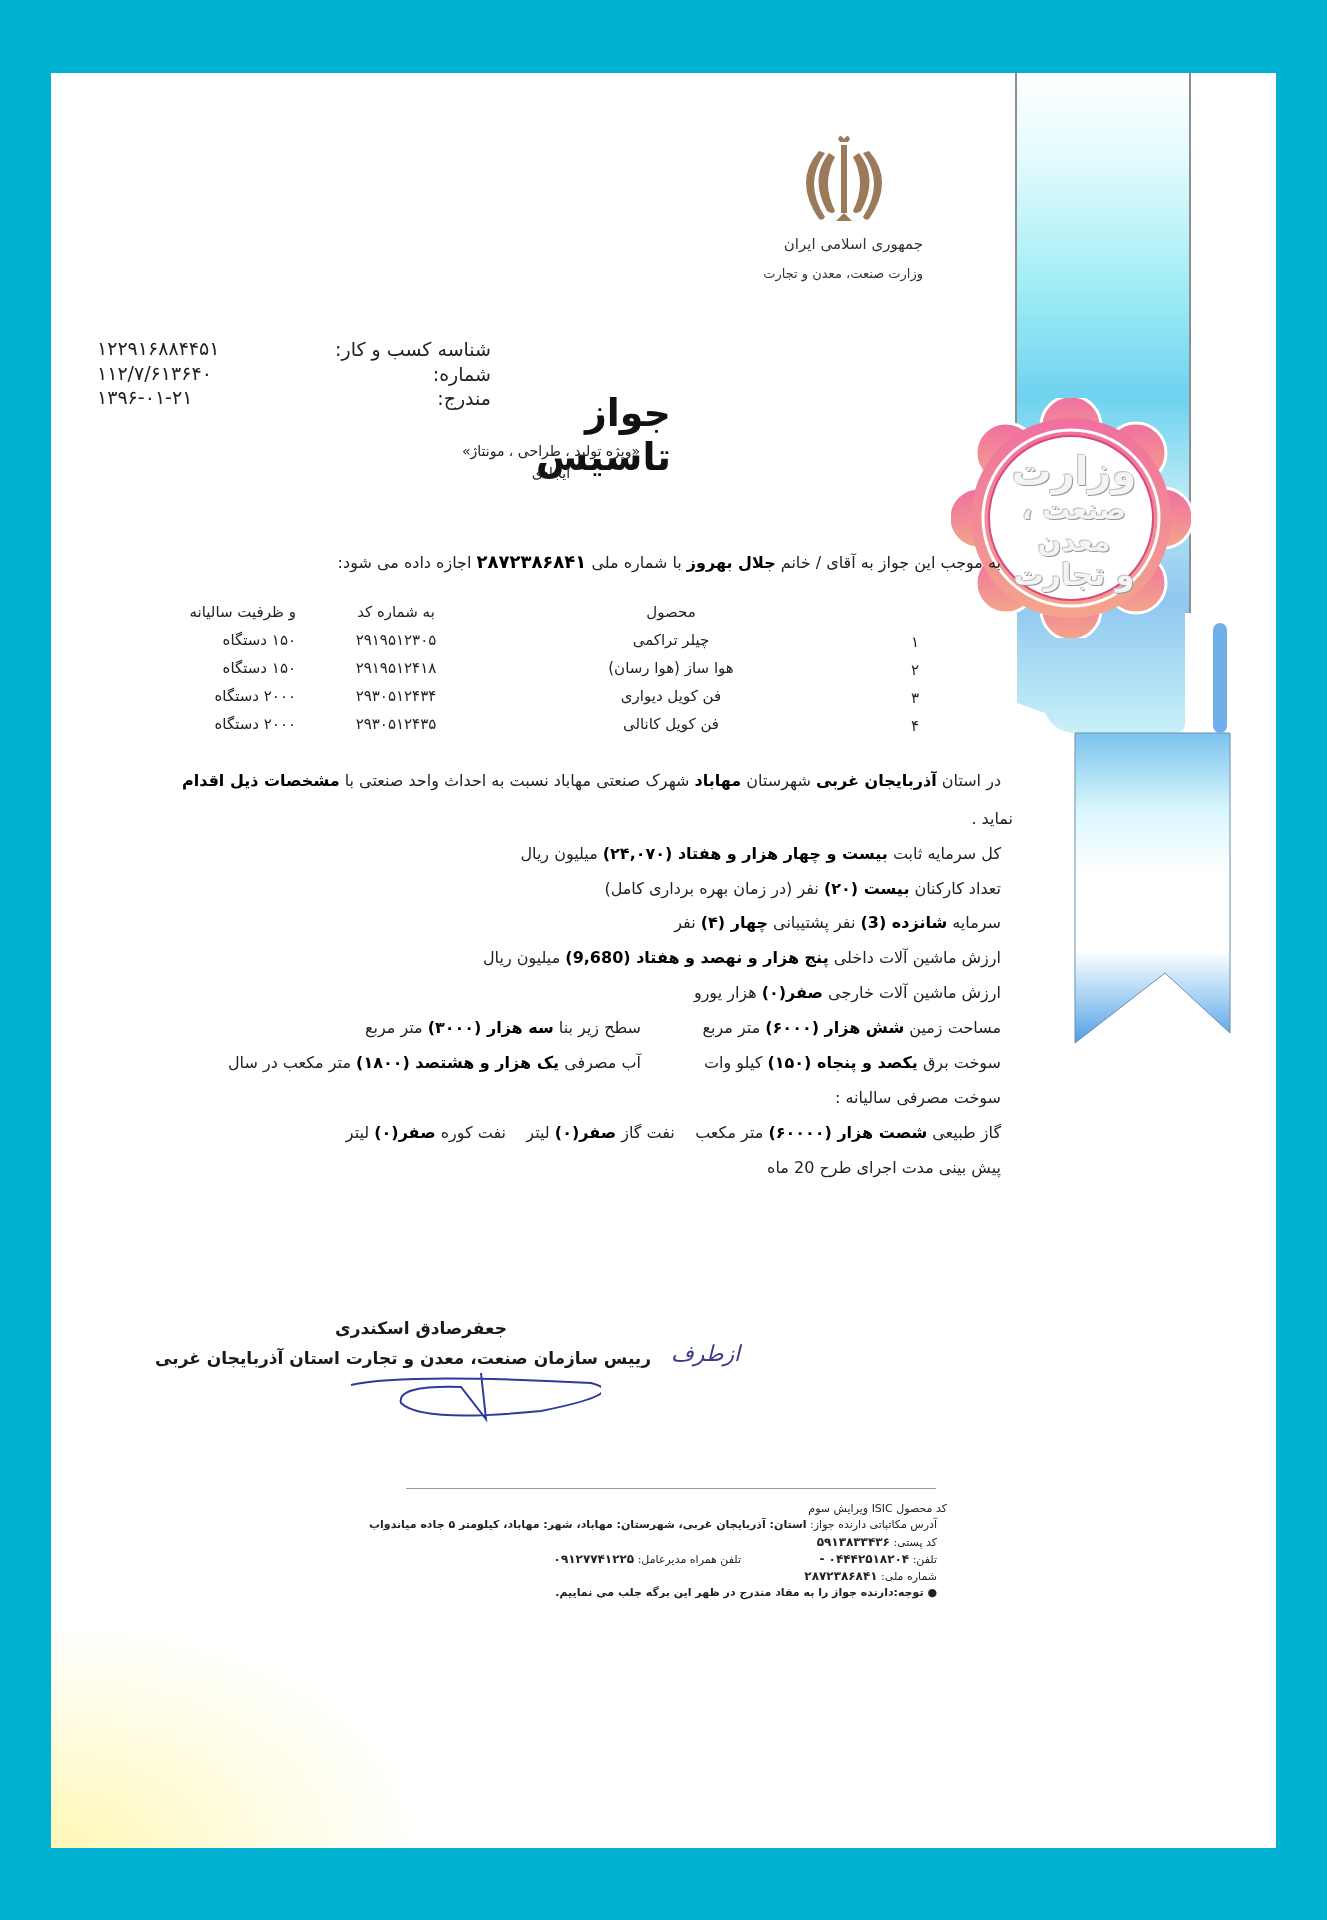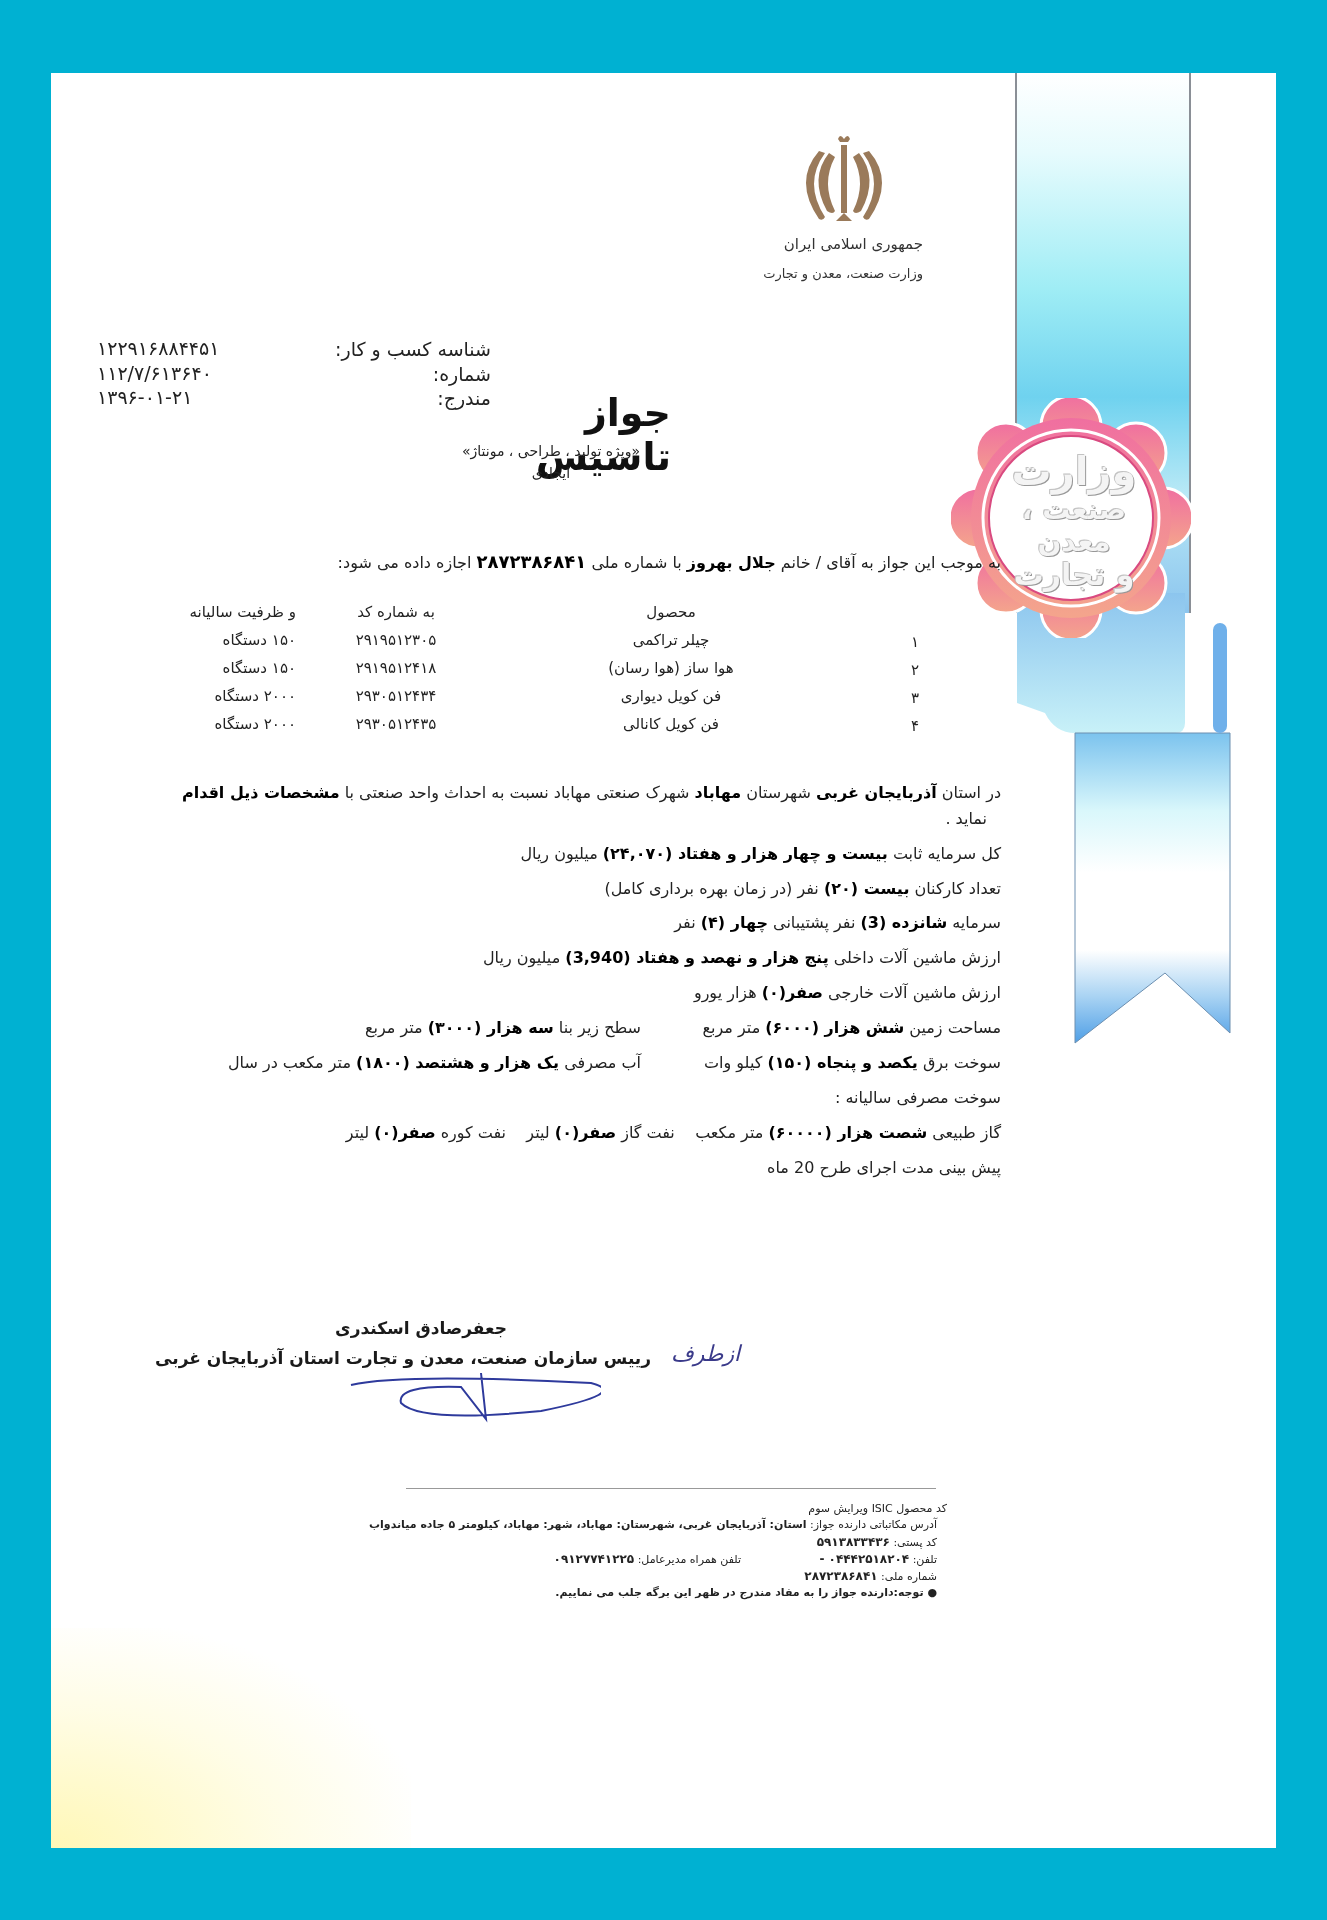--- a/index.html
+++ b/index.html
@@ -181,36 +181,36 @@
       <div class="abs rtl" style="left:120px; top:614px; width:125px; text-align:right;">۲۰۰۰ دستگاه</div>
     </div>
     <div>
       <div class="abs" style="left:860px; top:644px;">۴</div>
       <div class="abs rtl" style="left:540px; top:642px; width:160px; text-align:center;">فن کویل کانالی</div>
       <div class="abs" style="left:280px; top:642px; width:130px; text-align:center;">۲۹۳۰۵۱۲۴۳۵</div>
       <div class="abs rtl" style="left:120px; top:642px; width:125px; text-align:right;">۲۰۰۰ دستگاه</div>
     </div>
   </div>
 
-  <div class="abs rtl para" style="left:150px; top:700px; width:800px;margin-top:12px;">
+  <div class="abs rtl para" style="left:150px; top:700px; width:800px;">
     <span>در استان </span><b>آذربایجان غربی</b><span> شهرستان </span><b>مهاباد</b><span> شهرک صنعتی مهاباد نسبت به احداث واحد صنعتی با </span><b>مشخصات ذیل اقدام</b>
   </div>
-  <div class="abs rtl para" style="left:136px; top:738px; width:800px;">نماید .</div>
+  <div class="abs rtl para" style="left:162px; top:738px; width:800px;">نماید .</div>
 
   <div class="abs rtl para" style="left:150px; top:773px; width:800px;">
     <span>کل سرمایه ثابت </span><b>بیست و چهار هزار و هفتاد (۲۴,۰۷۰)</b><span> میلیون ریال</span>
   </div>
   <div class="abs rtl para" style="left:150px; top:808px; width:800px;">
     <span>تعداد کارکنان </span><b>بیست (۲۰)</b><span> نفر (در زمان بهره برداری کامل)</span>
   </div>
   <div class="abs rtl para" style="left:150px; top:842px; width:800px;">
     <span>سرمایه </span><b>شانزده (3)</b><span> نفر پشتیبانی </span><b>چهار (۴)</b><span> نفر</span>
   </div>
   <div class="abs rtl para" style="left:150px; top:877px; width:800px;">
-    <span>ارزش ماشین آلات داخلی </span><b>پنج هزار و نهصد و هفتاد (3,940)</b><span> میلیون ریال</span>
+    <span>ارزش ماشین آلات داخلی </span><b>پنج هزار و نهصد و هفتاد (9,680)</b><span> میلیون ریال</span>
   </div>
   <div class="abs rtl para" style="left:150px; top:912px; width:800px;">
     <span>ارزش ماشین آلات خارجی </span><b>صفر(۰)</b><span> هزار یورو</span>
   </div>
   <div class="abs rtl para" style="left:600px; top:947px; width:350px;">
     <span>مساحت زمین </span><b>شش هزار (۶۰۰۰)</b><span> متر مربع</span>
   </div>
   <div class="abs rtl para" style="left:250px; top:947px; width:340px;">
     <span>سطح زیر بنا </span><b>سه هزار (۳۰۰۰)</b><span> متر مربع</span>
   </div>

